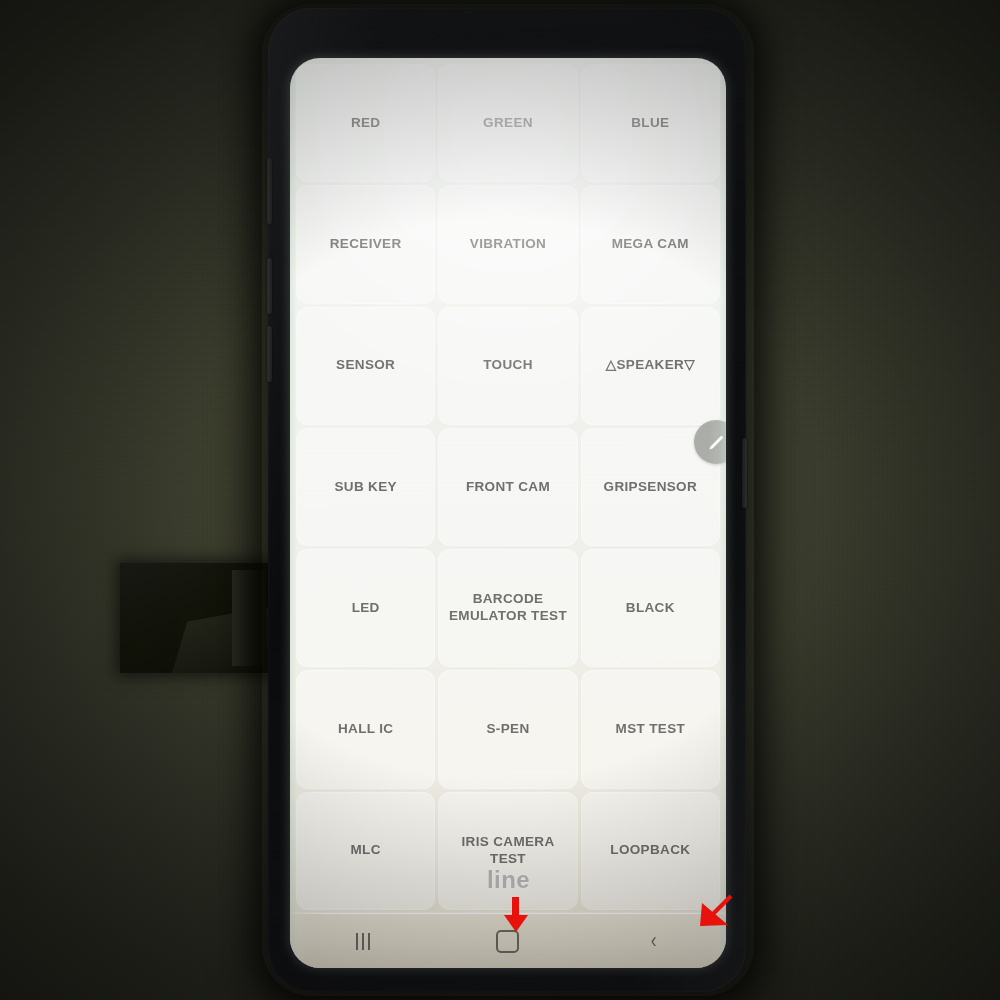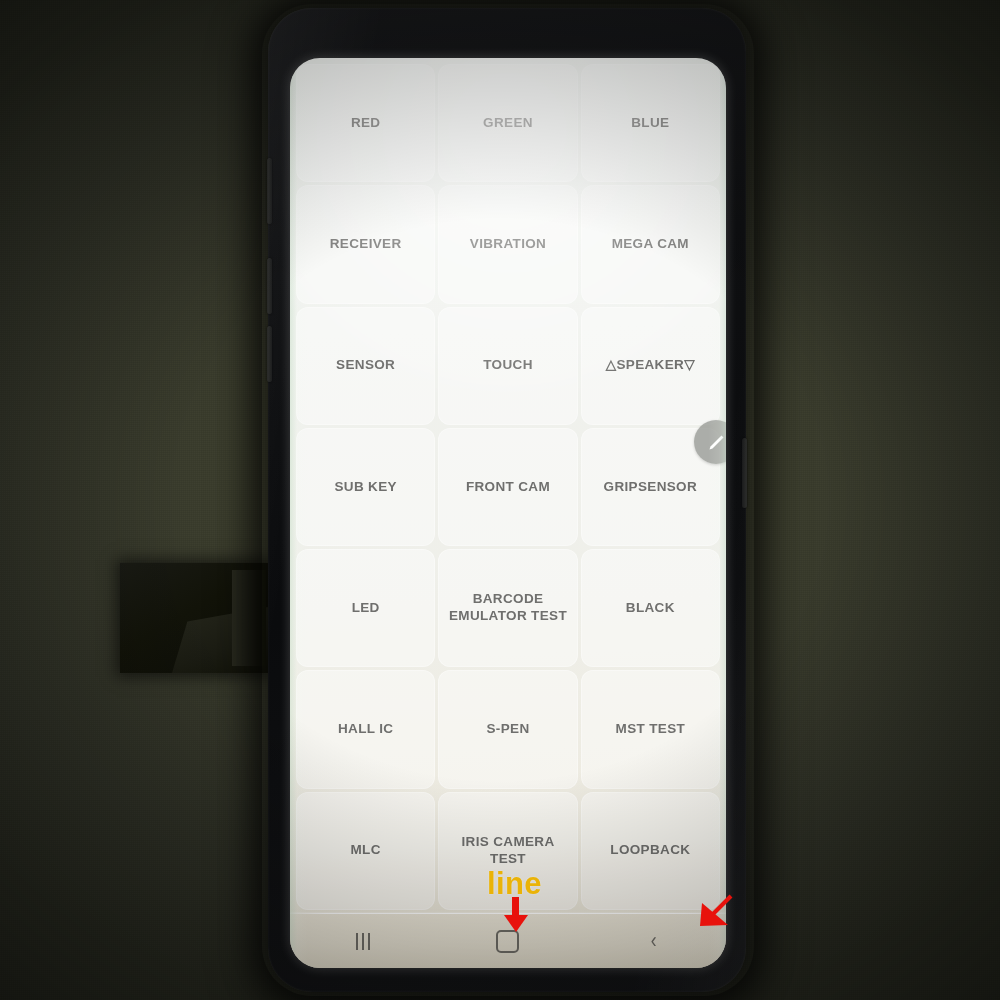--- a/index.html
+++ b/index.html
@@ -138,21 +138,21 @@
   }
   .nav-btn{width:52px;height:34px;display:flex;align-items:center;justify-content:center;}
   .nav-recents{display:flex;gap:4px;}
   .nav-recents i{display:block;width:2px;height:17px;background:#6e6c66;}
   .nav-home{width:19px;height:19px;border:2px solid #6e6c66;border-radius:5px;}
   .nav-back{font-size:22px;color:#6e6c66;line-height:1;transform:scaleX(.8);}
 
   
   #ann-line-label{
     position:absolute;left:487px;top:866px;
-    color:#eab308;font-size:31px;font-weight:bold;
+    color:#a3a3a3;font-size:24px;font-weight:bold;
     letter-spacing:.4px;
     text-shadow:0 0 2px rgba(255,255,255,.35);
   }
   #ann-arrow-down{position:absolute;left:499px;top:897px;}
   #ann-arrow-corner{position:absolute;left:697px;top:893px;}
 
   .phone-shadow{
     position:absolute;left:262px;top:4px;width:492px;height:992px;border-radius:50px;
     box-shadow:0 10px 40px 12px rgba(0,0,0,.5);
     pointer-events:none;

